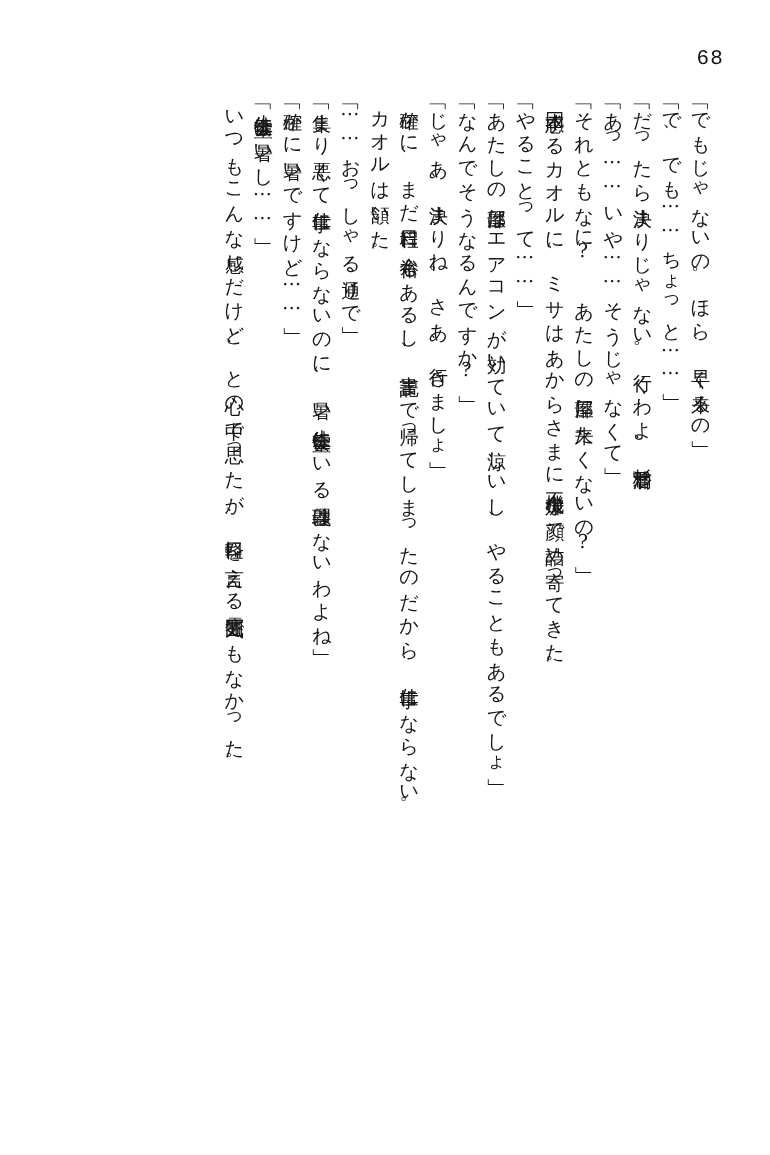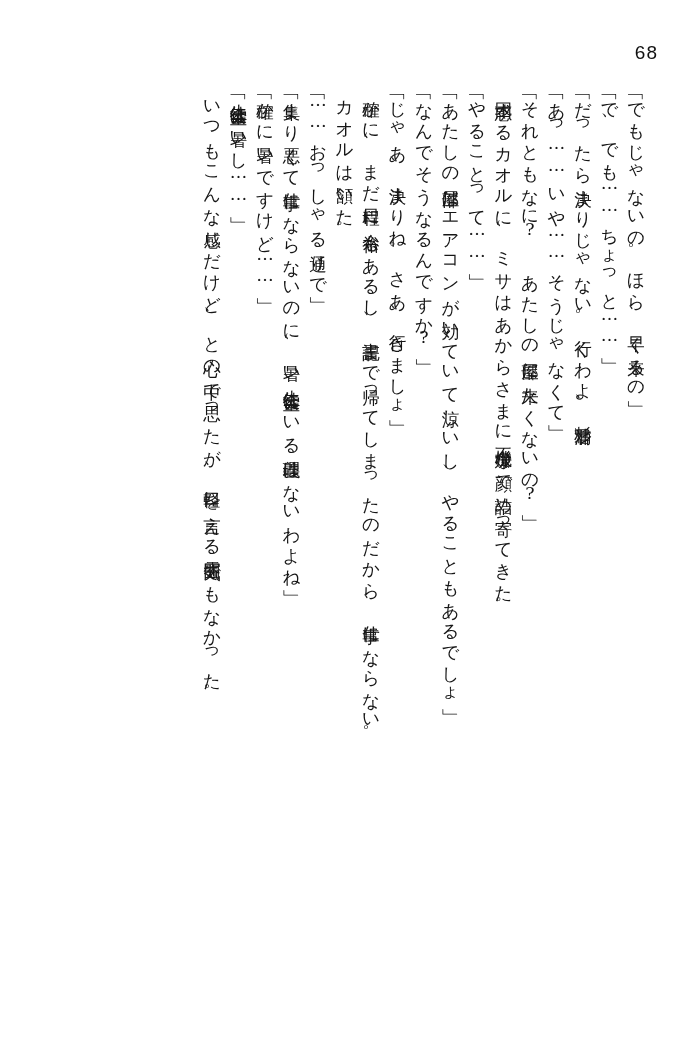--- a/index.html
+++ b/index.html
@@ -16,21 +16,21 @@
     font-family: "Liberation Serif", "DejaVu Serif", serif;
     color: #1a1a1a;
   }
   .page-number {
     position: absolute;
     top: 42px;
     right: 42px;
     font-size: 19px;
     letter-spacing: 1px;
     color: #111;
-    font-family: Liberation Sans, sans-serif;
+    font-family: Liberation Mono, monospace;
   }
   
   .text-block {
     position: absolute;
     top: 88px;
     right: 56px;
     height: 900px;
     display: flex;
     flex-direction: row;
     align-items: flex-start;

